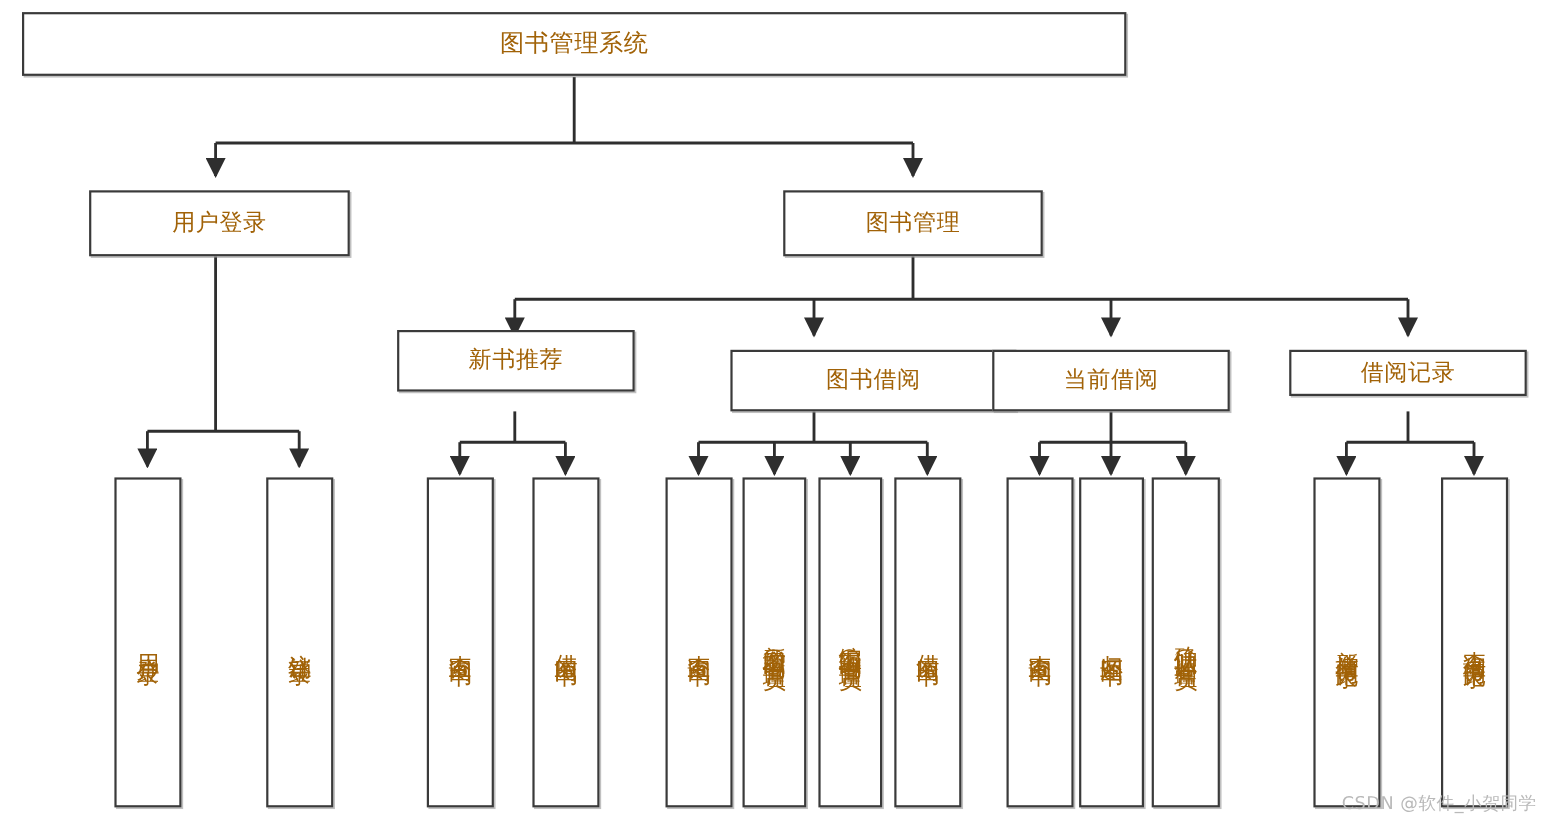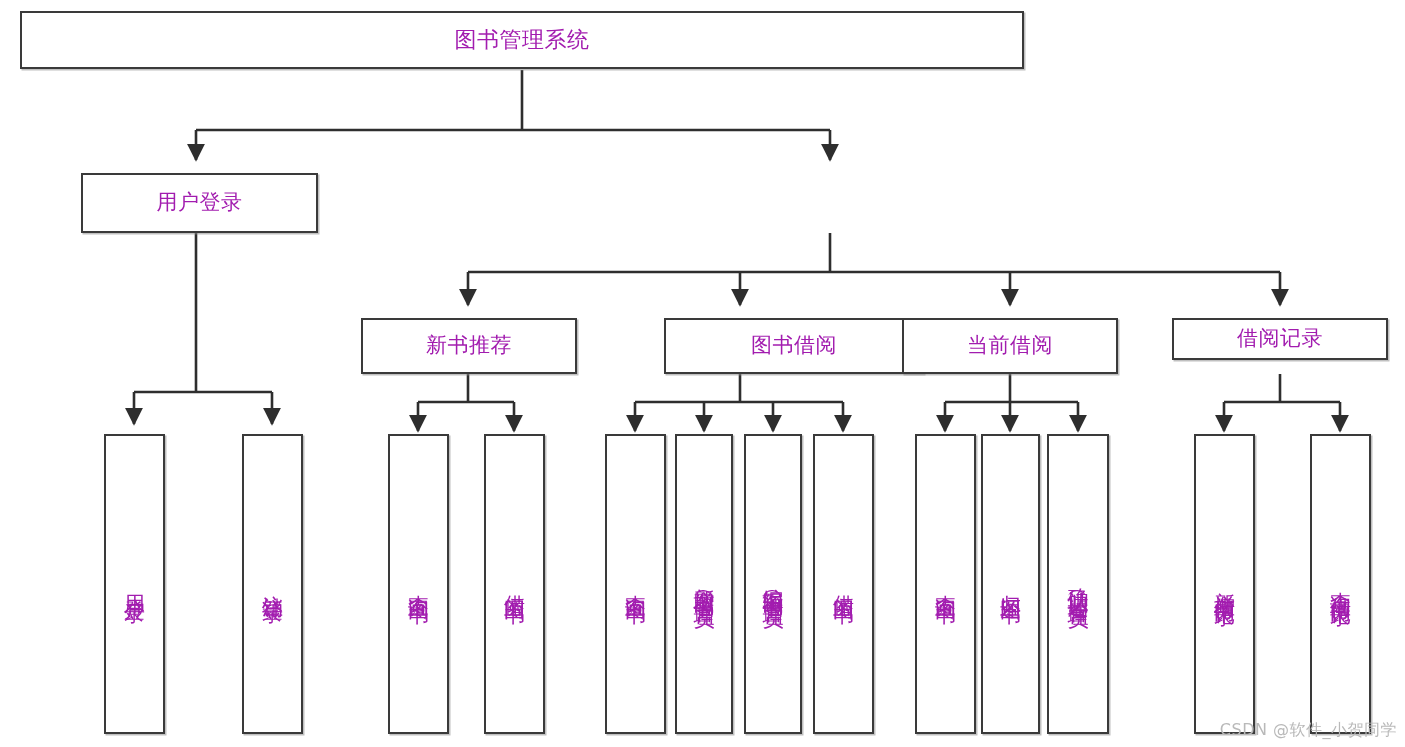--- a/index.html
+++ b/index.html
@@ -27,21 +27,21 @@
     position: absolute;
     box-sizing: border-box;
     background: #ffffff;
     border: 2.5px solid #3a3a3a;
     display: flex;
     align-items: center;
     justify-content: center;
     box-shadow: 1.5px 1.5px 0 rgba(140,140,140,0.55);
   }
   .node .lbl {
-    color: #a21caf;
+    color: #a16207;
     line-height: 1.12;
     text-align: center;
     white-space: pre;
   }
   .node.horiz .lbl {
     font-size: 21px;
     letter-spacing: 0.5px;
   }
   .node.vert {
     align-items: center;
@@ -122,22 +122,25 @@
   </svg>
 
   <div class="node horiz root" style="left:20px; top:11px; width:1004px; height:58px;">
     <span class="lbl">图书管理系统</span>
   </div>
 
   <div class="node horiz" style="left:81px; top:173px; width:237px; height:60px;">
     <span class="lbl">用户登录</span>
   </div>
 
-
-  <div class="node horiz" style="left:361px; top:318px; width:216px; height:56px;">
+  <div class="node horiz" style="left:712px; top:173px; width:236px; height:60px;">
+    <span class="lbl">图书管理</span>
+  </div>
+
+  <div class="node horiz" style="left:361px; top:300px; width:216px; height:56px;">
     <span class="lbl">新书推荐</span>
   </div>
 
   <div class="node horiz" style="left:664px; top:318px; width:260px; height:56px;">
     <span class="lbl">图书借阅</span>
   </div>
 
   <div class="node horiz" style="left:902px; top:318px; width:216px; height:56px;">
     <span class="lbl">当前借阅</span>
   </div>

